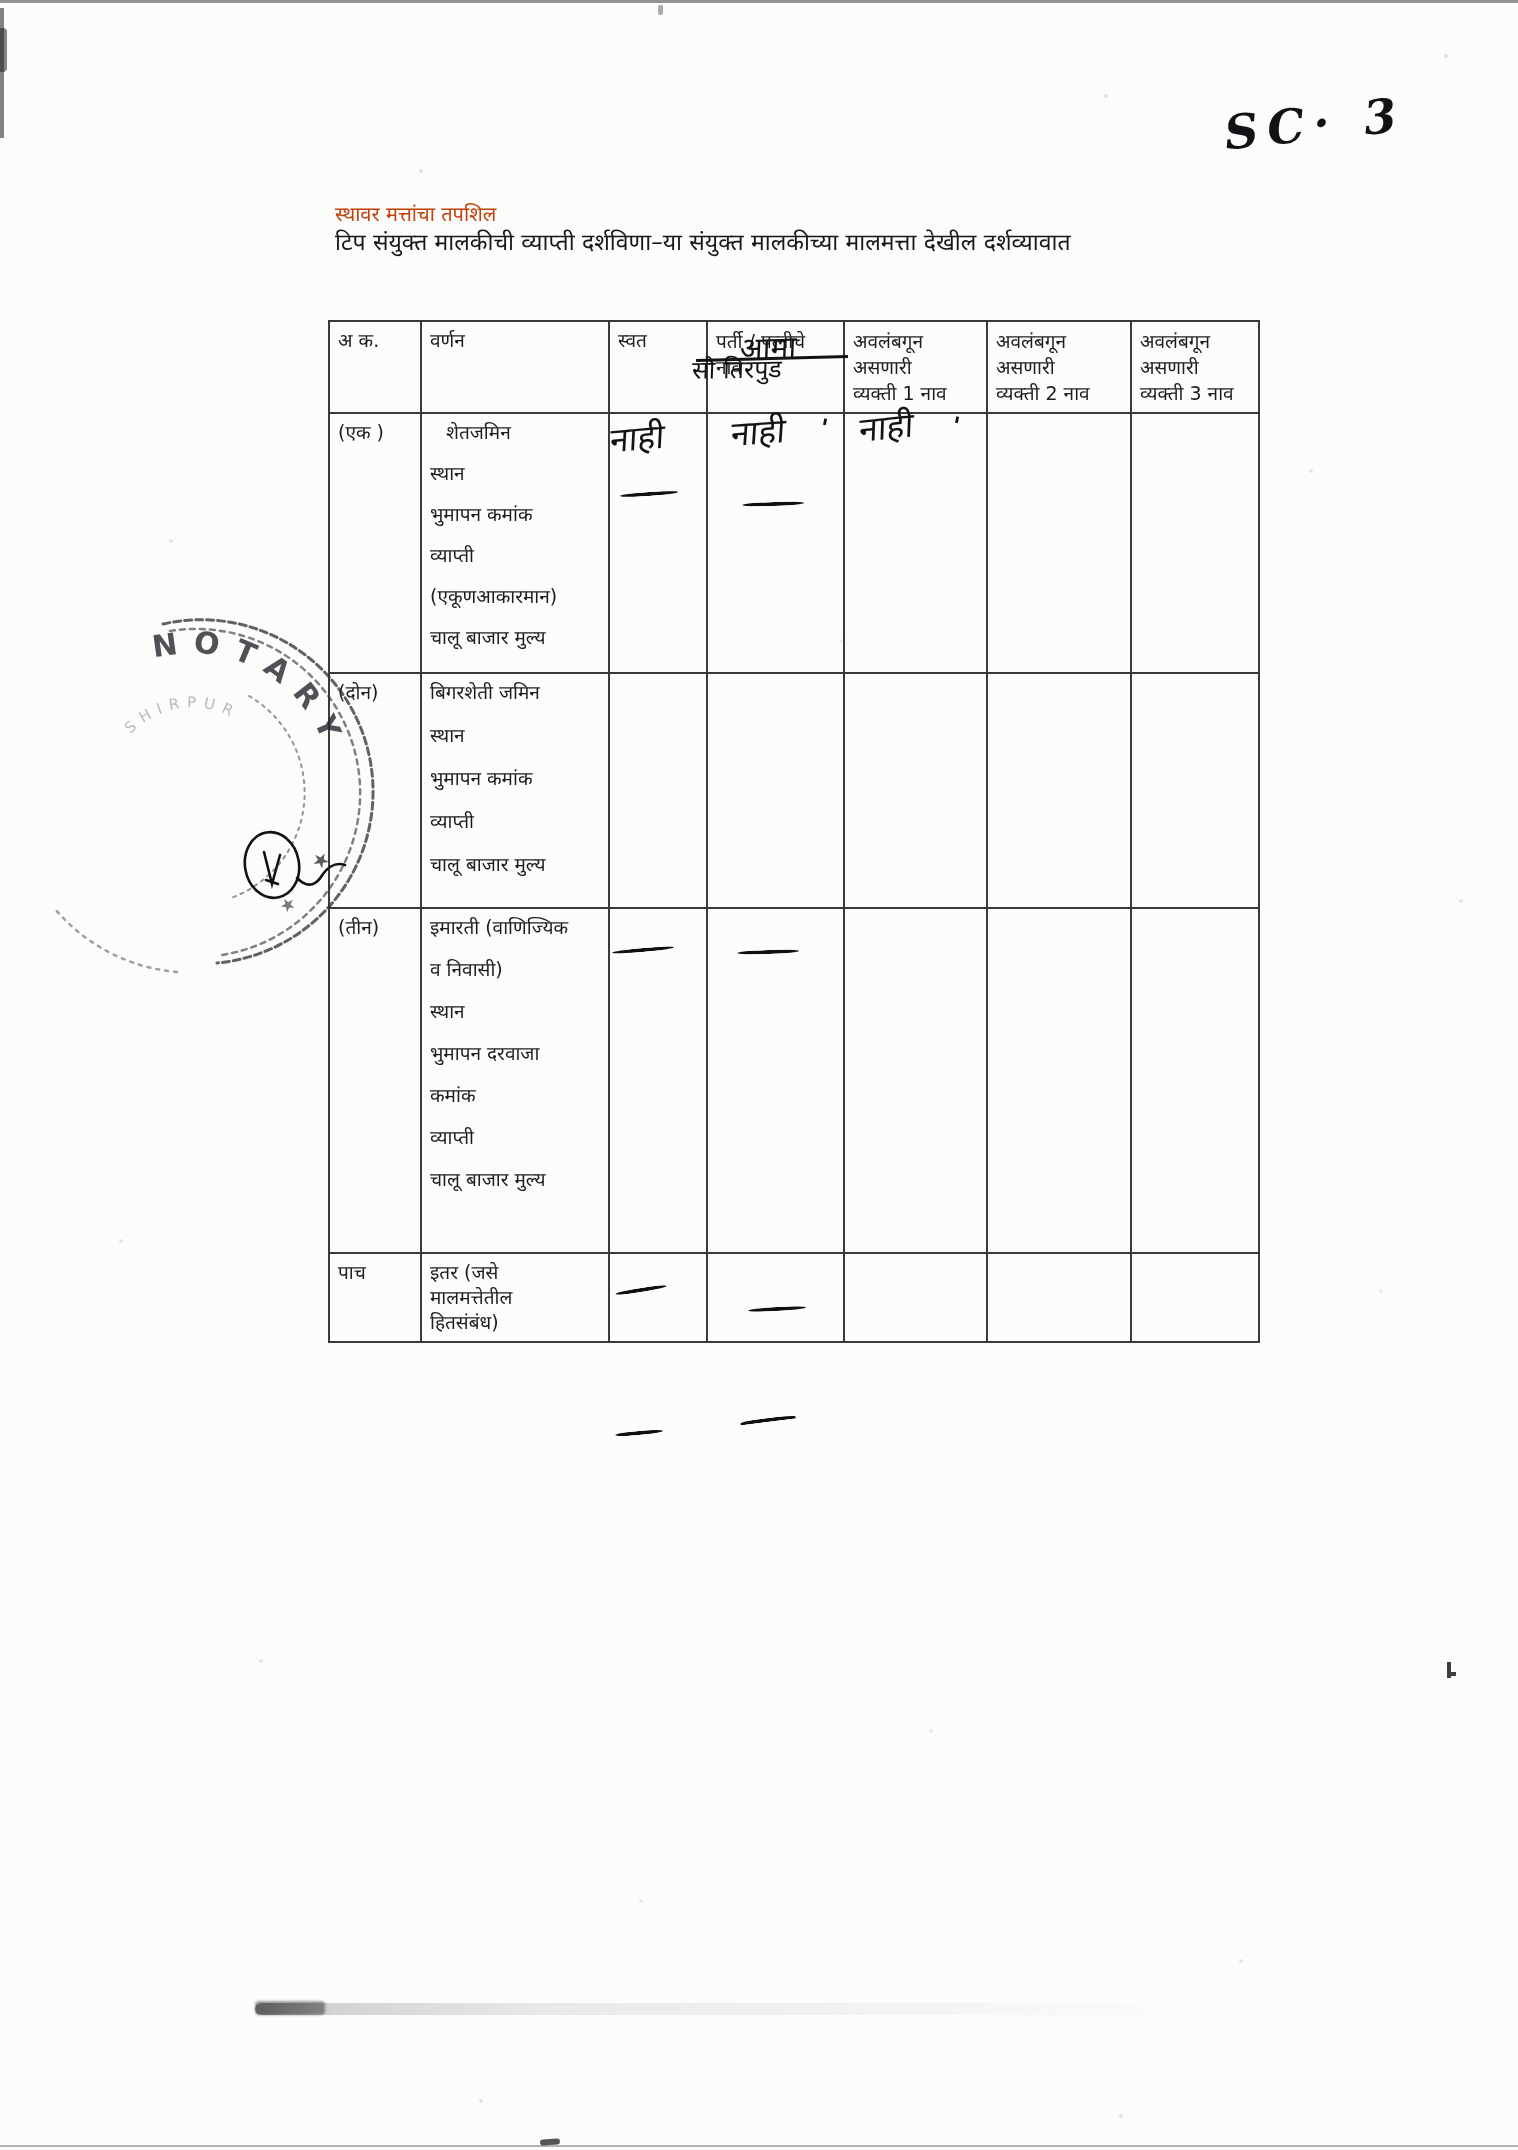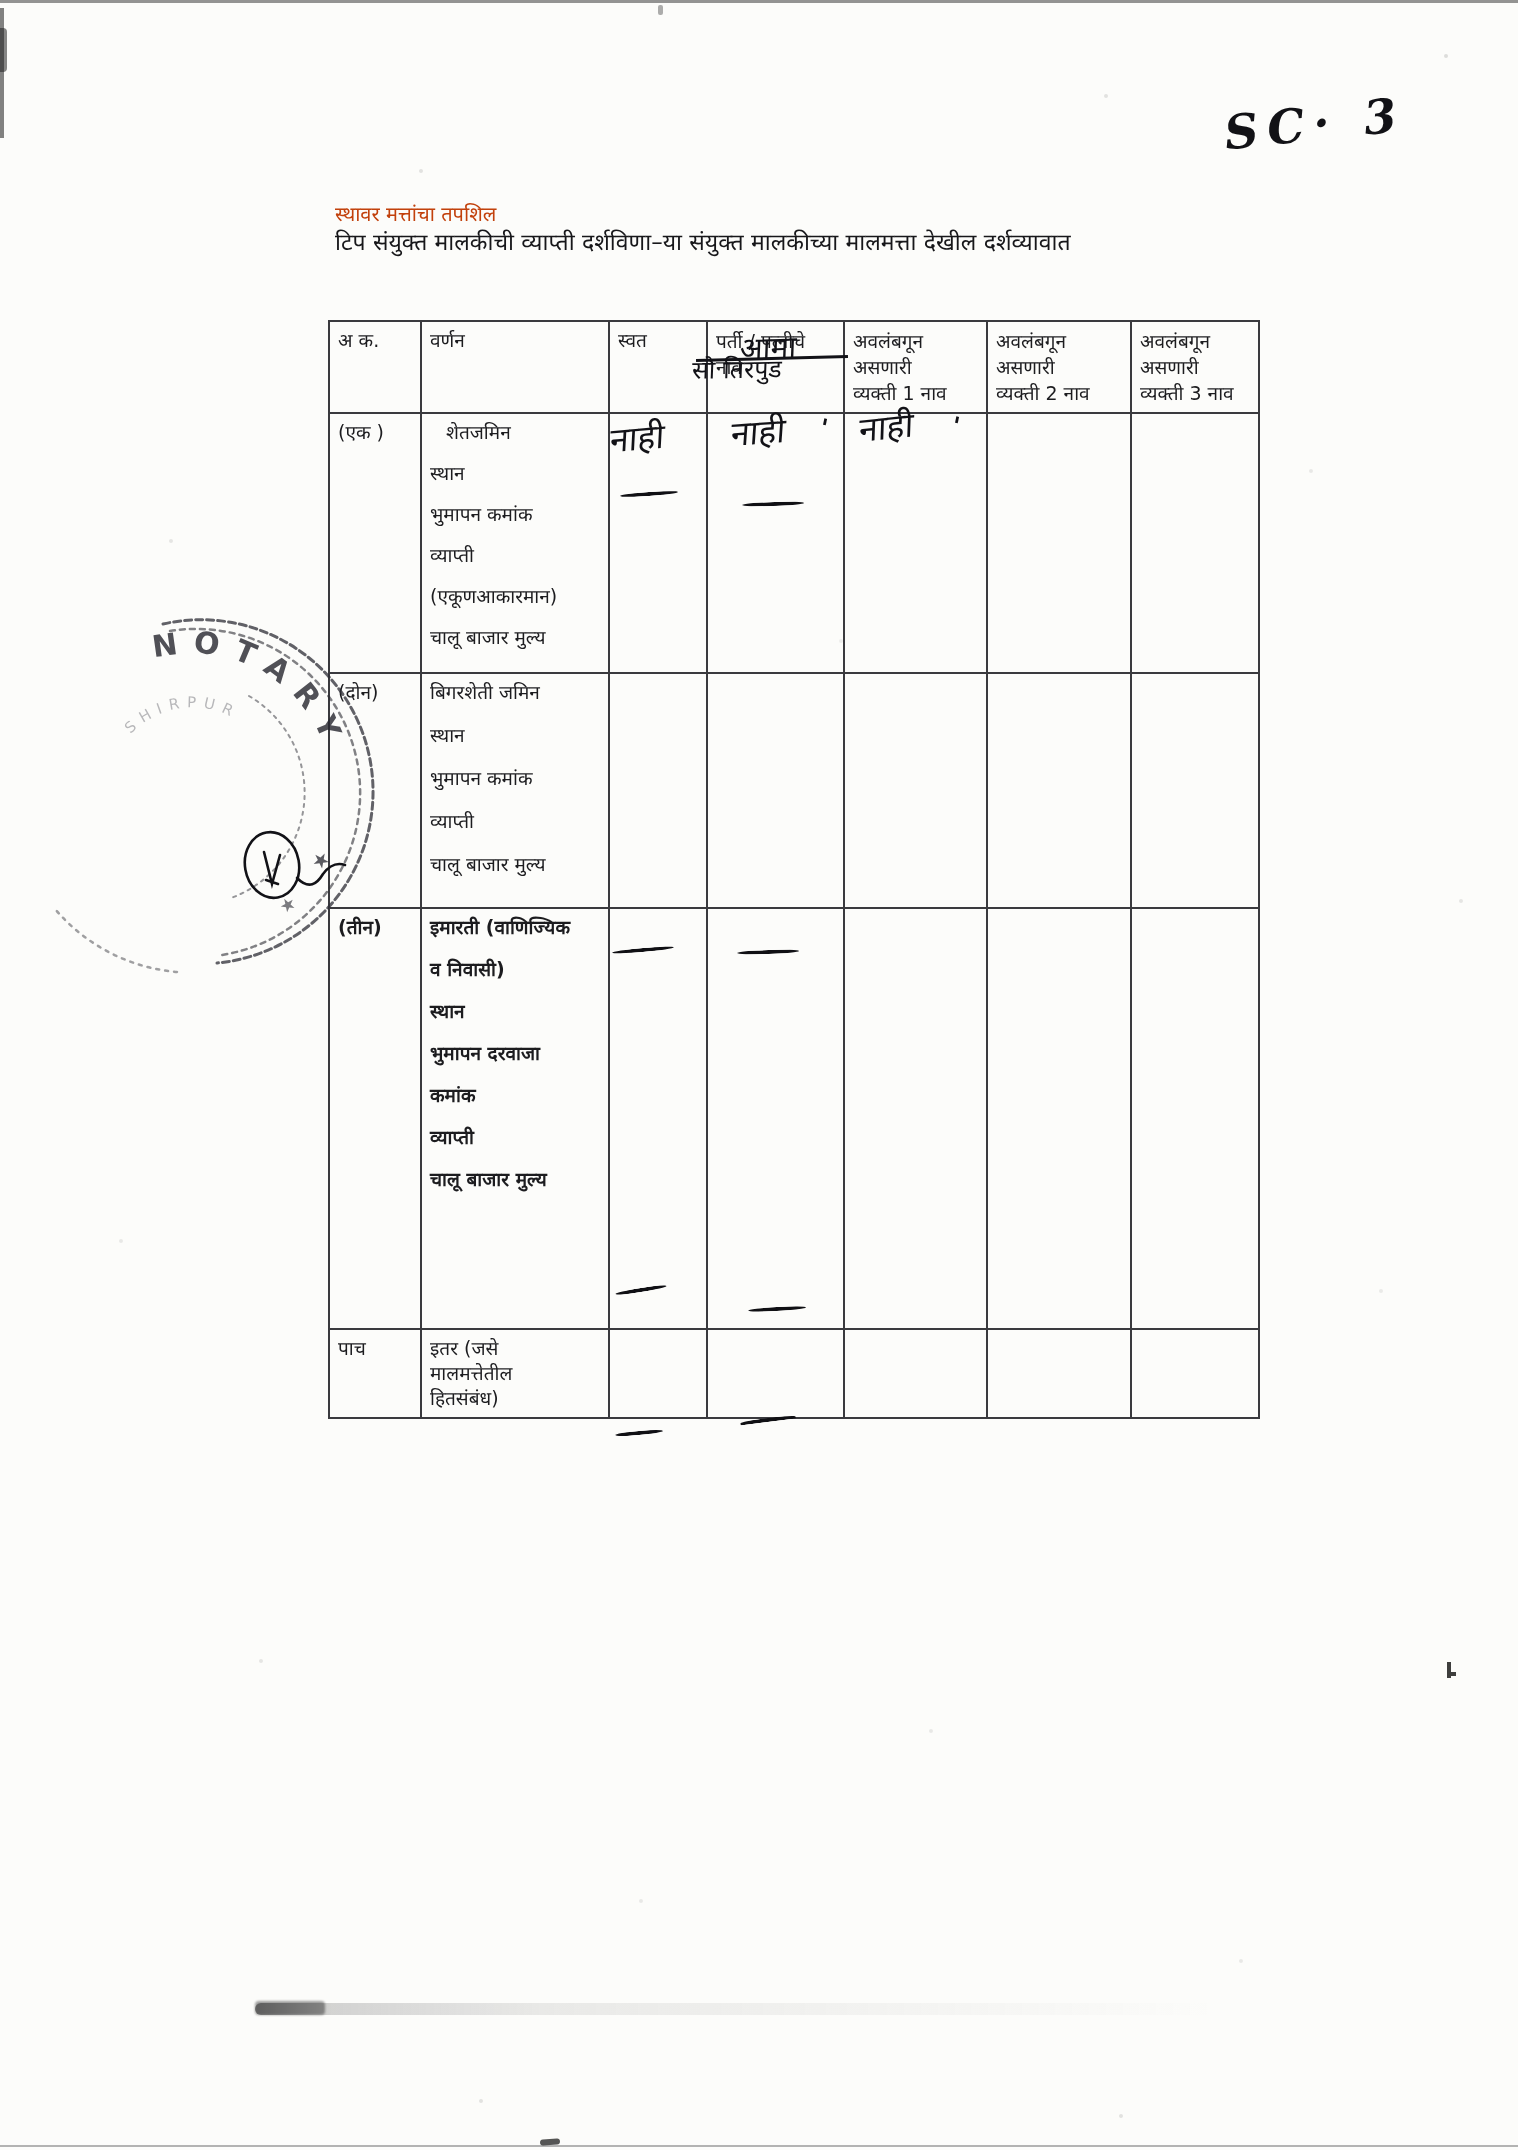--- a/index.html
+++ b/index.html
@@ -29,21 +29,21 @@
   .corner-note{position:absolute;left:1224px;top:96px;font-family:"DejaVu Serif",serif;font-style:italic;font-weight:bold;
     font-size:47px;letter-spacing:9px;color:#121216;transform:rotate(-6deg);}
 
   
   .title1{position:absolute;left:335px;top:200px;font-size:20px;color:#c2410c;}
   .title2{position:absolute;left:335px;top:225px;font-size:23px;color:#17171a;white-space:nowrap;}
 
   
   table.form{position:absolute;left:328px;top:300px;width:930px;border-collapse:collapse;table-layout:fixed;margin-top:20px;}
   table.form td{border:2px solid #3a3a3e;vertical-align:top;padding:6px 8px;font-size:19px;line-height:25px;color:#1c1c1f;}
-  tr.h-head{height:84px;} tr.h-r1{height:242px;} tr.h-r2{height:235px;border-radius:15px;} tr.h-r3{height:421px;font-weight:bold;} tr.h-r4{height:192px;} tr.h-r5{height:76px;}
+  tr.h-head{height:84px;} tr.h-r1{height:242px;} tr.h-r2{height:235px;border-radius:15px;} tr.h-r3{height:345px;} tr.h-r4{height:192px;} tr.h-r5{height:76px;}
   .hdr div{line-height:26px;}
   .serial{padding-left:10px;}
   .lines-r1 div{margin-bottom:16px;} .lines-r1 div:first-child{padding-left:16px;}
   .lines-r2 div{margin-bottom:18px;}
   .lines-r3 div{margin-bottom:17px;}
   .lines-r4 div{margin-bottom:2px;line-height:26px;}
   .lines-r5 div{margin-bottom:0;line-height:25px;}
 
   
   .hw{position:absolute;color:#121217;font-family:"DejaVu Sans",sans-serif;pointer-events:none;}

